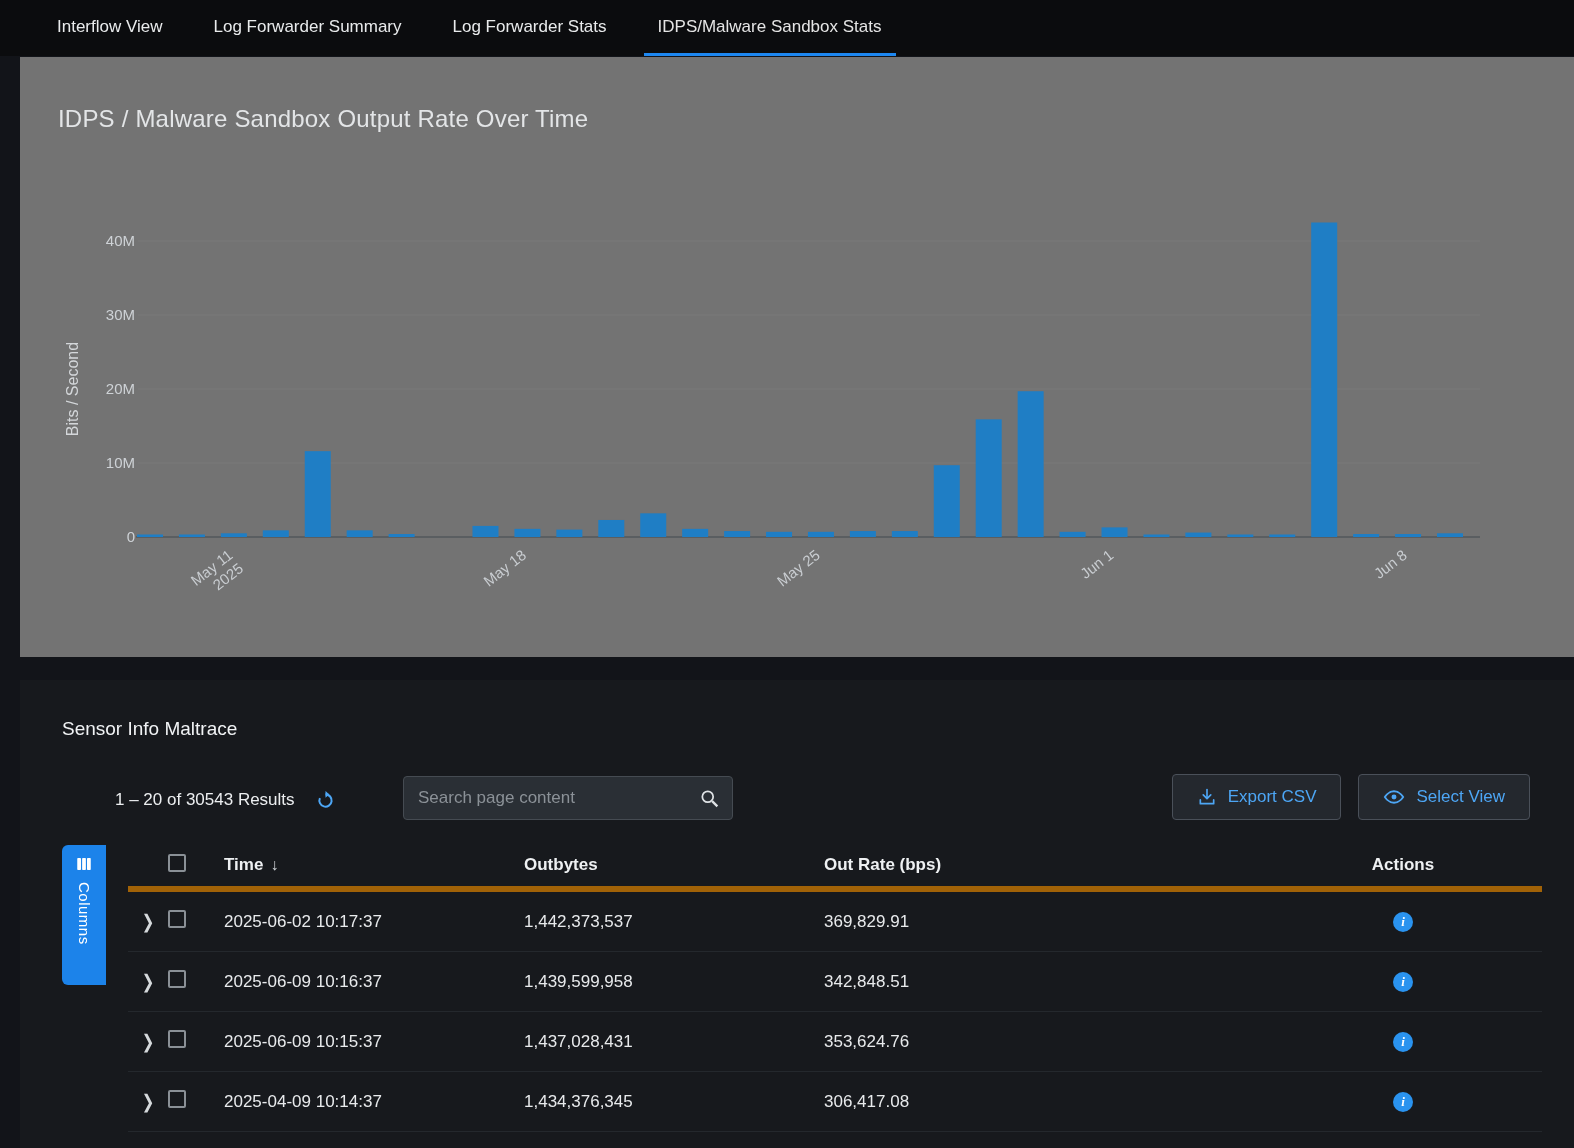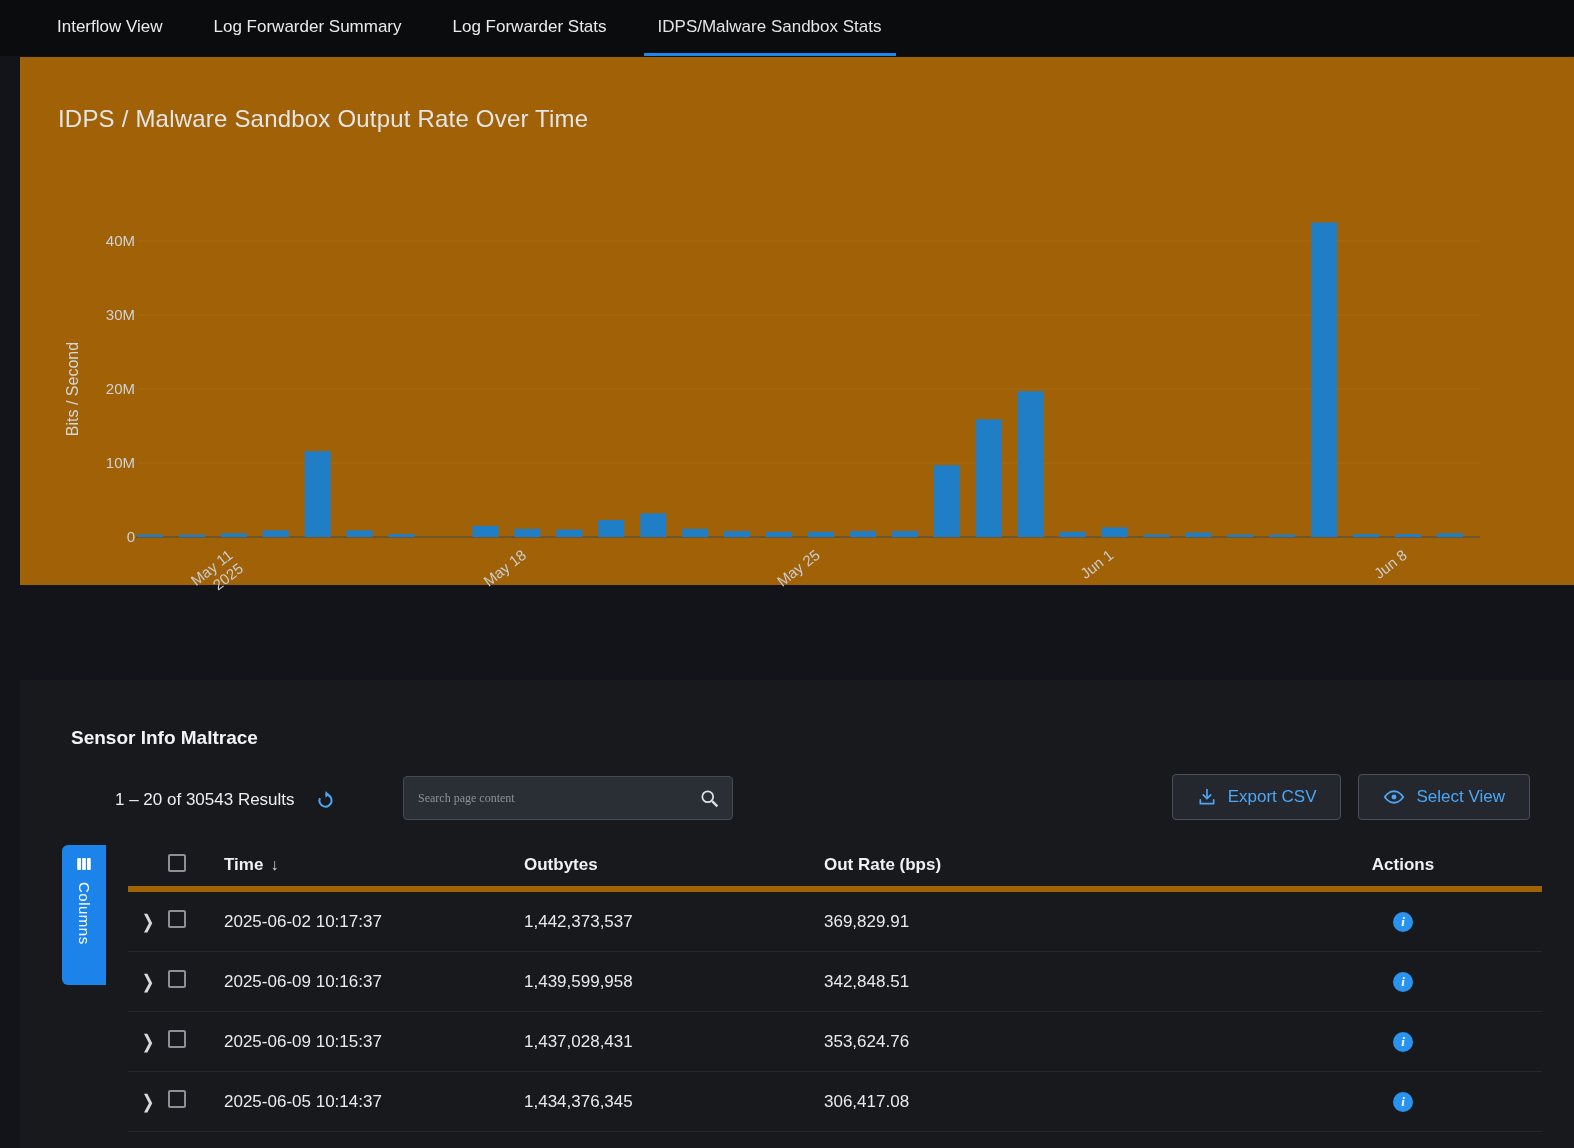--- a/index.html
+++ b/index.html
@@ -17,55 +17,55 @@
   }
   .tab {
     display:flex; align-items:center; padding:0 14px;
     font-size:17px; color:#e9ebec; cursor:pointer;
     border-bottom:3px solid transparent; white-space:nowrap;
   }
   .tab.active { color:#e5e5e5; border-bottom-color:#1d87f0; }
 
   
   .chart-card {
-    position:absolute; top:57px; left:20px; width:1554px; height:528px;
-    background:#a16207;
+    position:absolute; top:57px; left:20px; width:1554px; height:600px;
+    background:#737373;
   }
   .chart-title {
     position:absolute; left:38px; top:48px; margin:0;
     font-size:24px; font-weight:400; color:#e3e5e7; letter-spacing:.2px;
   }
   .chart-svg { position:absolute; left:0; top:100px; }
 
   
   .table-card {
     position:absolute; top:680px; left:20px; width:1554px; height:468px;
     background:#17191d; color:#e8eaec;
   }
   .section-heading {
-    position:absolute; left:38px; top:34px; margin:13px;
-    font-size:19px; font-weight:bold; color:#f1f3f5;
+    position:absolute; left:38px; top:34px; margin:4px;
+    font-size:19px; font-weight:normal; color:#f1f3f5;
   }
   .toolbar-left {
     position:absolute; left:95px; top:98px; height:44px;
     display:flex; align-items:center;
   }
   .results-count { font-size:17px; color:#eceef0; white-space:nowrap; }
   .refresh-button {
     margin-left:18px; background:none; border:none; padding:2px; cursor:pointer;
     display:flex; align-items:center;
   }
   .search {
     position:absolute; left:383px; top:96px; width:330px; height:44px;
     background:#2a2f35; border:1px solid #454b52; border-radius:4px;
     display:flex; align-items:center; padding:0 12px;
   }
   .search input {
     flex:1; background:transparent; border:none; outline:none;
-    color:#86efac; font-size:12px; font-family:Liberation Serif, serif;
+    color:#86efac; font-size:17px; font-family:Liberation Sans, sans-serif;
   }
   .search input::placeholder { color:#8b9197; }
   .toolbar-right {
     position:absolute; right:44px; top:94px; display:flex; gap:17px;
   }
   .btn {
     display:flex; align-items:center; gap:11px; height:46px; padding:0 24px;
     background:#24282e; border:1px solid #4a5059; border-radius:4px;
     color:#4da6f5; font-size:17px; cursor:pointer;
     font-family:"Liberation Sans", sans-serif; white-space:nowrap;
@@ -282,21 +282,21 @@
             <div>2025-06-09 10:15:37</div>
             <div>1,437,028,431</div>
             <div>353,624.76</div>
             <div class="cell-actions">
               <button class="info-button">i</button>
             </div>
           </div>
           <div class="t-row">
             <div><span class="expander">❯</span></div>
             <div><span class="checkbox"></span></div>
-            <div>2025-06-05 10:14:37</div>
+            <div>2025-04-09 10:14:37</div>
             <div>1,434,376,345</div>
             <div>306,417.08</div>
             <div class="cell-actions">
               <button class="info-button">i</button>
             </div>
           </div>
         </div>
     </div>
   </section>
 </div>

